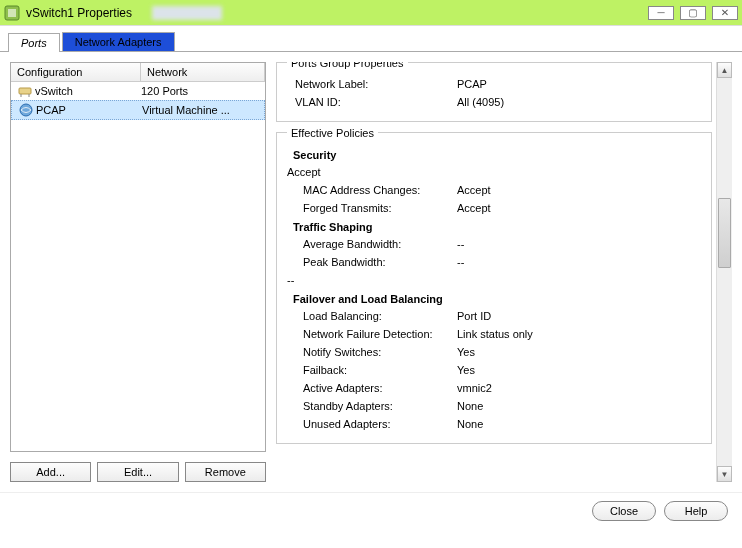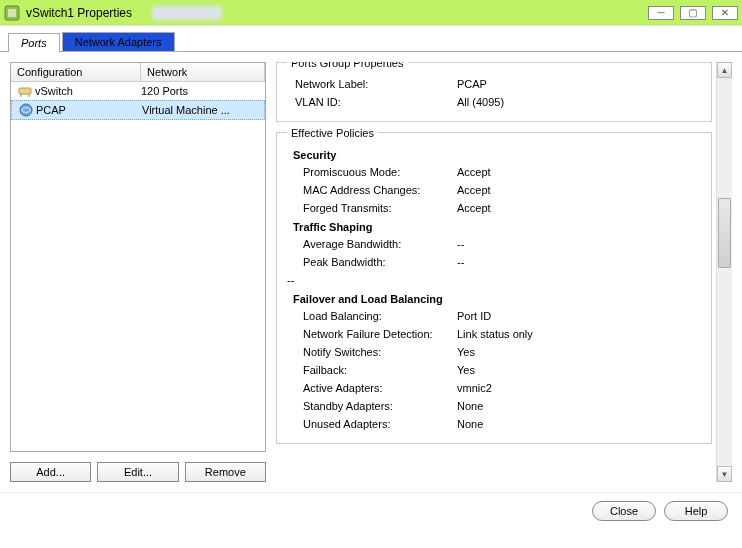--- a/index.html
+++ b/index.html
@@ -129,21 +129,20 @@
             <div class="prop-value">All (4095)</div>
           </div>
         </div>
       </div>
 
       <div class="fieldset">
         <span class="legend">Effective Policies</span>
         <div class="body">
           <div class="section-head">Security</div>
           <div class="prop-row">
-              <div class="prop-label sub">Promiscuous Mode:</div>
               <div class="prop-value">Accept</div>
             </div>
           <div class="prop-row">
               <div class="prop-label sub">MAC Address Changes:</div>
               <div class="prop-value">Accept</div>
             </div>
           <div class="prop-row">
               <div class="prop-label sub">Forged Transmits:</div>
               <div class="prop-value">Accept</div>
             </div>

